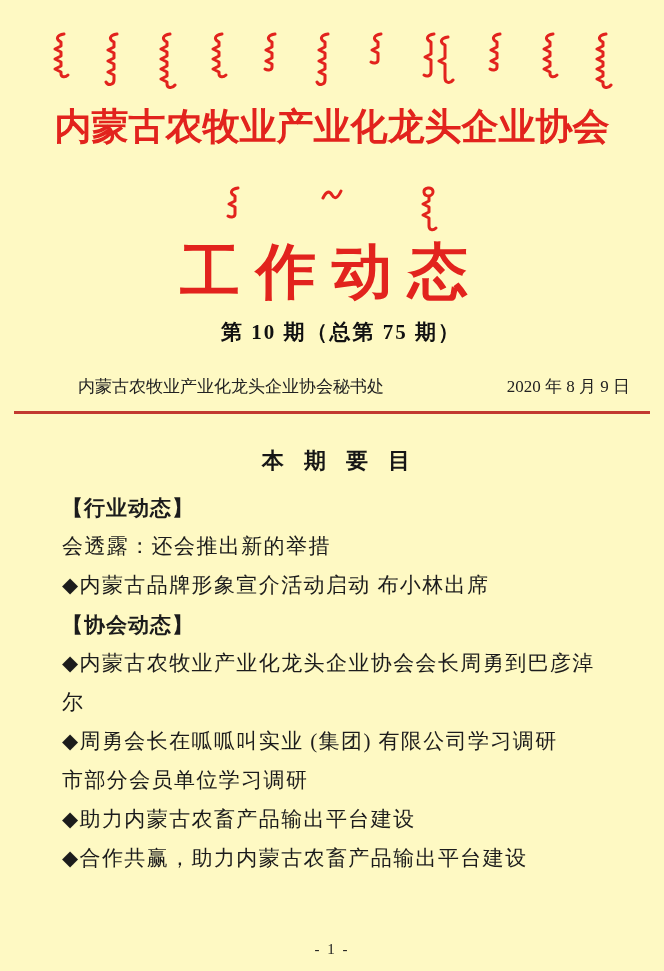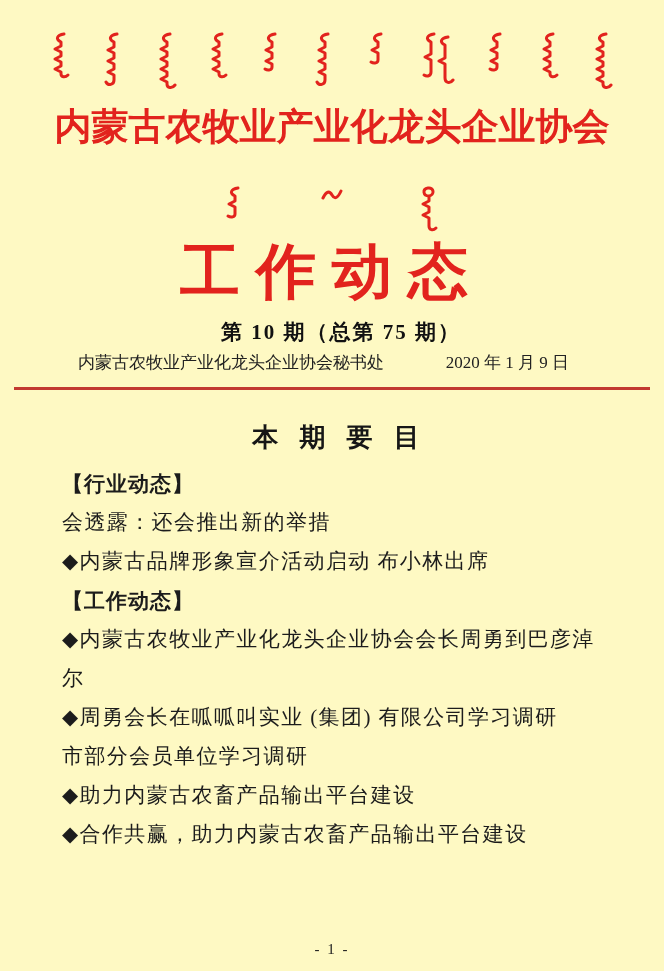--- a/index.html
+++ b/index.html
@@ -30,27 +30,27 @@
     margin:6px 0 0;text-align:center;color:var(--accent);
     font-size:60px;font-weight:700;line-height:64px;
     letter-spacing:16px;white-space:nowrap;
   }
   .issue-line{
     margin-top:14px;text-align:center;color:#111;
     font-size:21px;font-weight:700;line-height:28px;letter-spacing:2px;padding-left:18px;
   }
   .publisher-row{
     display:flex;justify-content:space-between;align-items:center;
-    margin-top:4px;padding:0 95px 0 78px;
+    margin-top:28px;padding:0 34px 0 78px;
     font-size:17px;color:#222;line-height:26px;
   }
   .red-rule{margin:11px 14px 0;border:none;border-top:3px solid var(--rule);height:0;}
   .contents-heading{
     margin-top:32px;text-align:center;color:#161616;
-    font-size:26px;font-weight:700;line-height:30px;
+    font-size:22px;font-weight:700;line-height:30px;
     letter-spacing:7px;padding-left:15px;
     font-family:"Liberation Sans","DejaVu Sans",sans-serif;
   }
   .toc{margin-top:12px;padding:0 60px 0 62px;}
   .toc p{margin:0;font-size:21px;line-height:39px;color:var(--ink);}
   .toc .toc-section{
     font-weight:700;letter-spacing:1px;
     font-family:"Liberation Sans","DejaVu Sans",sans-serif;
   }
   .toc .toc-item{letter-spacing:1.4px;}
@@ -144,32 +144,32 @@
         <use href="#mg-h"></use>
       </svg>
   </div>
 
   <h2 class="main-title">工作动态</h2>
 
   <div class="issue-line">第 10 期（总第 75 期）</div>
 
   <div class="publisher-row">
     <span>内蒙古农牧业产业化龙头企业协会秘书处</span>
-    <span>2020 年 1 月 9 日</span>
+    <span>2020 年 8 月 9 日</span>
   </div>
 
   <hr class="red-rule">
 
   <div class="contents-heading">本 期 要 目</div>
 
   <div class="toc">
       <p class="toc-section">【行业动态】</p>
       <p class="toc-item">会透露：还会推出新的举措</p>
       <p class="toc-item">◆内蒙古品牌形象宣介活动启动 布小林出席</p>
-      <p class="toc-section">【工作动态】</p>
+      <p class="toc-section">【协会动态】</p>
       <p class="toc-item">◆内蒙古农牧业产业化龙头企业协会会长周勇到巴彦淖尔</p>
       <p class="toc-item">◆周勇会长在呱呱叫实业 (集团) 有限公司学习调研</p>
       <p class="toc-item">市部分会员单位学习调研</p>
       <p class="toc-item">◆助力内蒙古农畜产品输出平台建设</p>
       <p class="toc-item">◆合作共赢，助力内蒙古农畜产品输出平台建设</p>
     </div>
 
   <div class="footer">- 1 -</div>
 
 </div>

